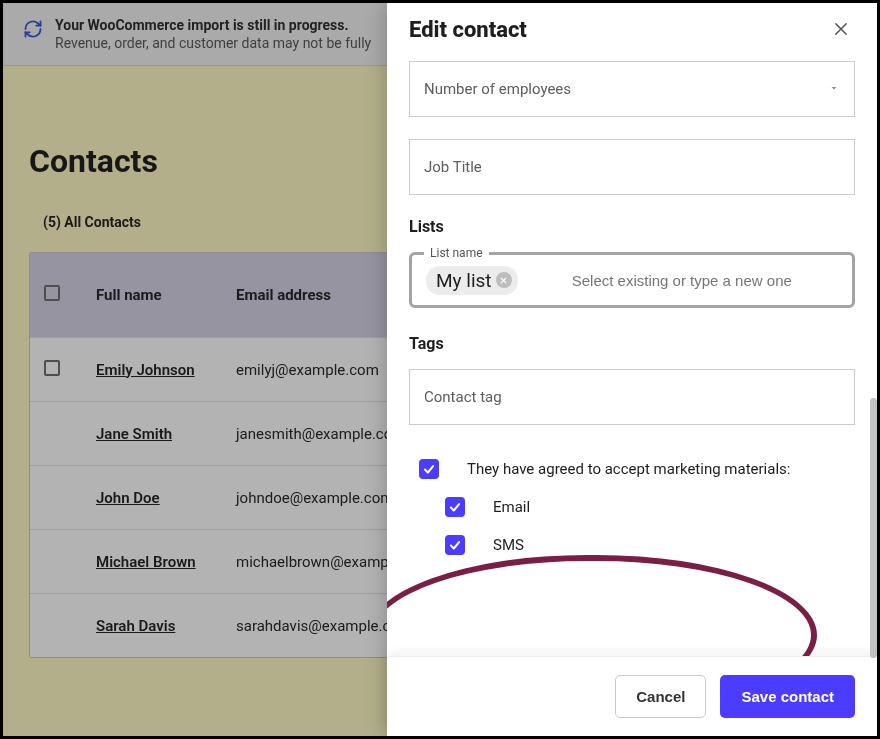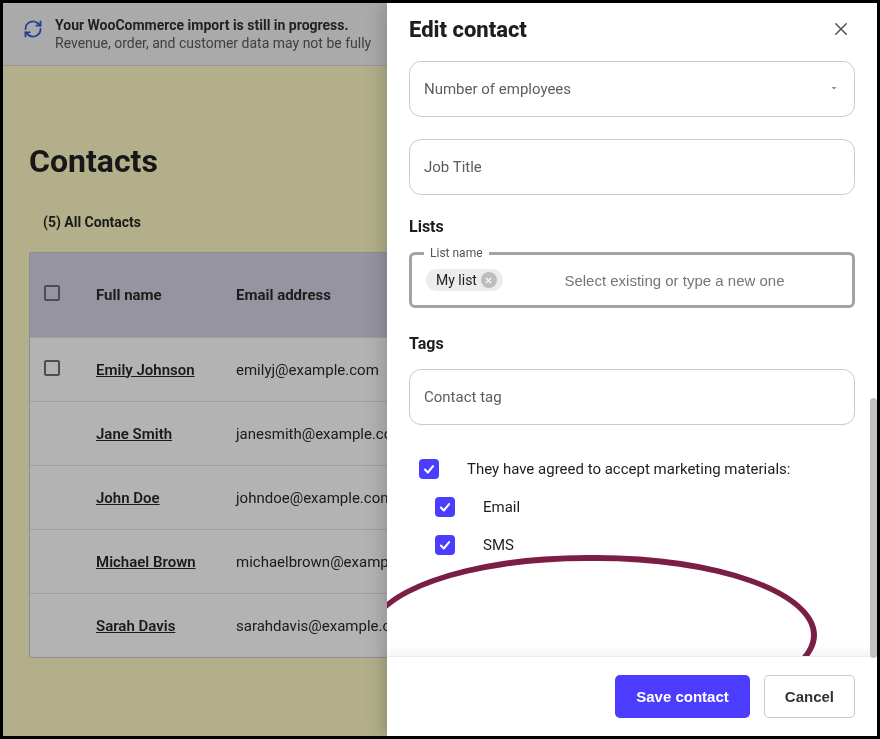--- a/index.html
+++ b/index.html
@@ -31,34 +31,34 @@
   .dimmer { position: absolute; inset: 0; background: rgba(20,20,20,0.32); }
 
   
   .drawer { position: absolute; top: 0; right: 0; width: 490px; height: 100%; background: #fff; box-shadow: -4px 0 18px rgba(0,0,0,0.18); display: flex; flex-direction: column; }
   .drawer-header { display: flex; align-items: center; justify-content: space-between; padding: 12px 22px 18px; }
   .drawer-header h2 { font-size: 22px; font-weight: 800; }
   .close-btn { width: 28px; height: 28px; display: flex; align-items: center; justify-content: center; color: #545454; cursor: pointer; }
   .drawer-body { flex: 1; overflow: hidden; padding: 0 22px; position: relative; }
   .drawer-footer { border-top: 1px solid #eee; padding: 18px 22px; display: flex; justify-content: flex-end; gap: 14px; box-shadow: 0 -4px 10px rgba(0,0,0,0.05); }
 
-  .field { position: relative; border: 1px solid #c9c9cf; border-radius: 12px; height: 56px; display: flex; align-items: center; padding: 0 14px; color: #5d5d5d; font-size: 15px; margin-bottom: 22px; background: #fff; }
+  .field { position: relative; border: 1px solid #c9c9cf; border-radius: 0; height: 56px; display: flex; align-items: center; padding: 0 14px; color: #5d5d5d; font-size: 15px; margin-bottom: 22px; background: #fff; }
   .field .chev { margin-left: auto; color: #8a8a8a; }
 
   .section-label { font-size: 16px; font-weight: 700; margin: 10px 0 16px; }
 
   .list-field { position: relative; border: 3px solid #a3a3a3; border-radius: 6px; min-height: 56px; display: flex; align-items: center; padding: 10px 14px; gap: 8px; }
   .floating-label { position: absolute; top: -9px; left: 12px; background: #fff; padding: 0 6px; font-size: 12px; color: #555; }
-  .chip { display: inline-flex; align-items: center; gap: 4px; background: #ececec; border-radius: 14px; padding: 3px 6px 3px 10px; font-size: 14px; }
+  .chip { display: inline-flex; align-items: center; gap: 4px; background: #ececec; border-radius: 14px; padding: 3px 6px 3px 10px; font-size: 19px; }
   .chip .xcircle { width: 16px; height: 16px; background: #bdbdbd; border-radius: 50%; display: flex; align-items: center; justify-content: center; color: #fff; font-size: 10px; line-height: 1; }
   .list-input { border: none; flex: 1; font-size: 15px; color: #888; outline: none; text-align: center; }
 
   .consent-block { margin-top: 20px; padding: 12px 10px 24px; }
   .cbox-row { display: flex; align-items: center; gap: 28px; font-size: 15px; }
-  .cbox-row.child { margin-left: 16px; margin-top: 18px; }
+  .cbox-row.child { margin-left: 26px; margin-top: 18px; }
   .cbox { width: 20px; height: 20px; border-radius: 4px; background: #4b3cff; display: flex; align-items: center; justify-content: center; flex: 0 0 auto; cursor: pointer; }
   .cbox svg { width: 14px; height: 14px; stroke: #fff; }
 
   .highlight-ring { position: absolute; border: 6px solid #7a1e46; border-radius: 50%/50%; pointer-events: none; }
 
   .btn { border-radius: 5px; font-size: 15px; font-weight: 600; padding: 12px 20px; cursor: pointer; border: 1px solid transparent; }
   .btn-secondary { background: #fff; border-color: #c9c9cf; color: #333; }
   .btn-primary { background: #4b3cff; color: #fff; }
 
   .scrollbar-track { position: absolute; top: 395px; right: 0; width: 7px; height: 260px; background: transparent; }
@@ -204,22 +204,22 @@
               </svg>
           </span>
           <span>SMS</span>
         </div>
       </div>
 
       <div class="highlight-ring" style="left:-20px; top:494px; width:450px; height:160px; border-radius:220px/80px;"></div>
     </div>
 
     <div class="drawer-footer">
+      <button class="btn btn-secondary">Cancel</button>
       <button class="btn btn-primary">Save contact</button>
-      <button class="btn btn-secondary">Cancel</button>
     </div>
 
     <div class="scrollbar-track">
       <div class="scrollbar-thumb"></div>
     </div>
   </div>
 
 </div>
 
 </body></html>

